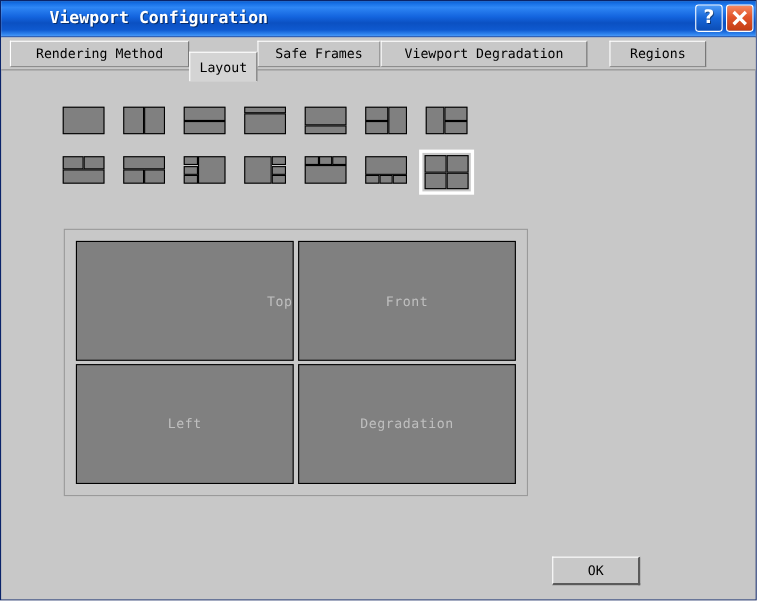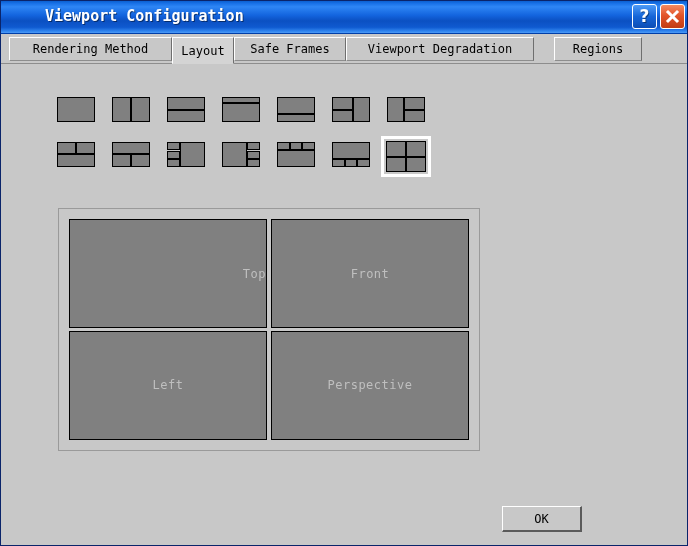--- a/index.html
+++ b/index.html
@@ -115,21 +115,21 @@
     font-family: "DejaVu Sans Mono", monospace;
     font-size: 12px;
     color: #000000;
     white-space: nowrap;
     cursor: pointer;
   }
   .tab.active {
     height: 27px;
     background: #d4d4d4;
     border-bottom: 1px solid #d4d4d4;
-    margin-top: 0px;
+    margin-top: 10px;
     position: relative;
     z-index: 3;
   }
 
   
   .thumb-area {
     position: absolute;
     left: 50px;
     top: 90px;
     width: 400px;
@@ -388,21 +388,21 @@
         <div class="viewport" style="left: 0%; top: 0%; width: 49.5%; height: 49.5%; justify-content: flex-end;">
           <span class="viewport-label">Top</span>
         </div>
         <div class="viewport" style="left: 0%; top: 50.5%; width: 49.5%; height: 49.5%;">
           <span class="viewport-label">Left</span>
         </div>
         <div class="viewport" style="left: 50.5%; top: 0%; width: 49.5%; height: 49.5%;">
           <span class="viewport-label">Front</span>
         </div>
         <div class="viewport" style="left: 50.5%; top: 50.5%; width: 49.5%; height: 49.5%;">
-          <span class="viewport-label">Perspective</span>
+          <span class="viewport-label">Degradation</span>
         </div>
       </div>
   </div>
 
 
   <div class="btn-row">
     <div class="btn">OK</div>
   </div>
 
 </div>

